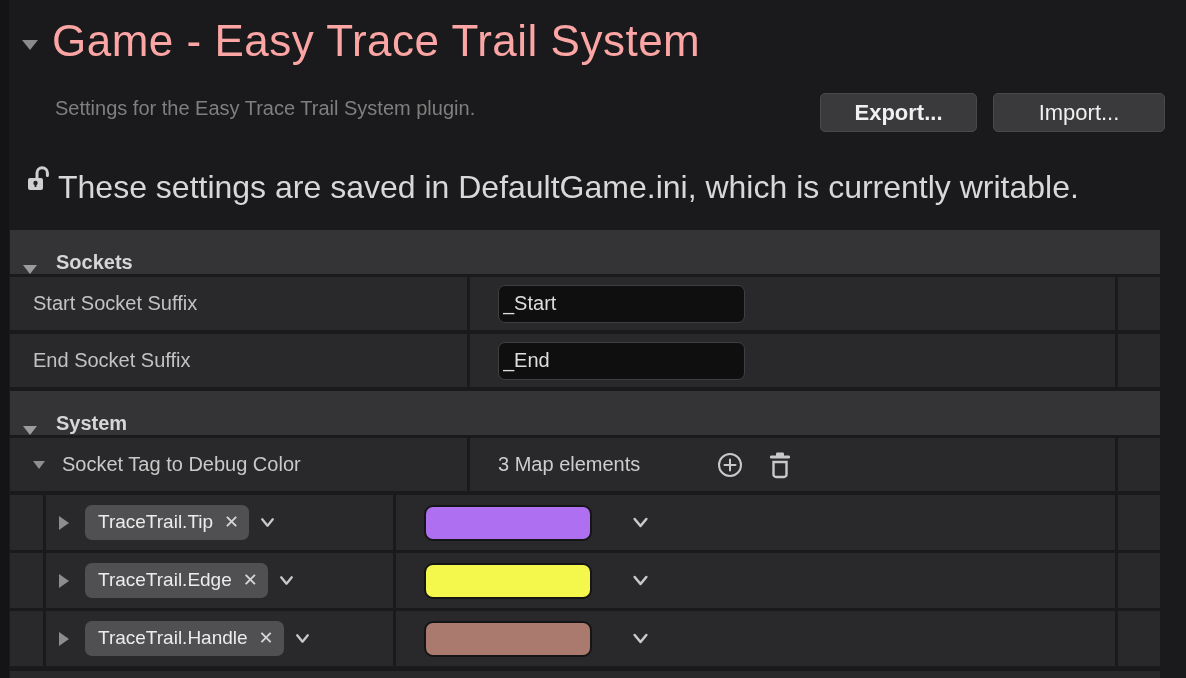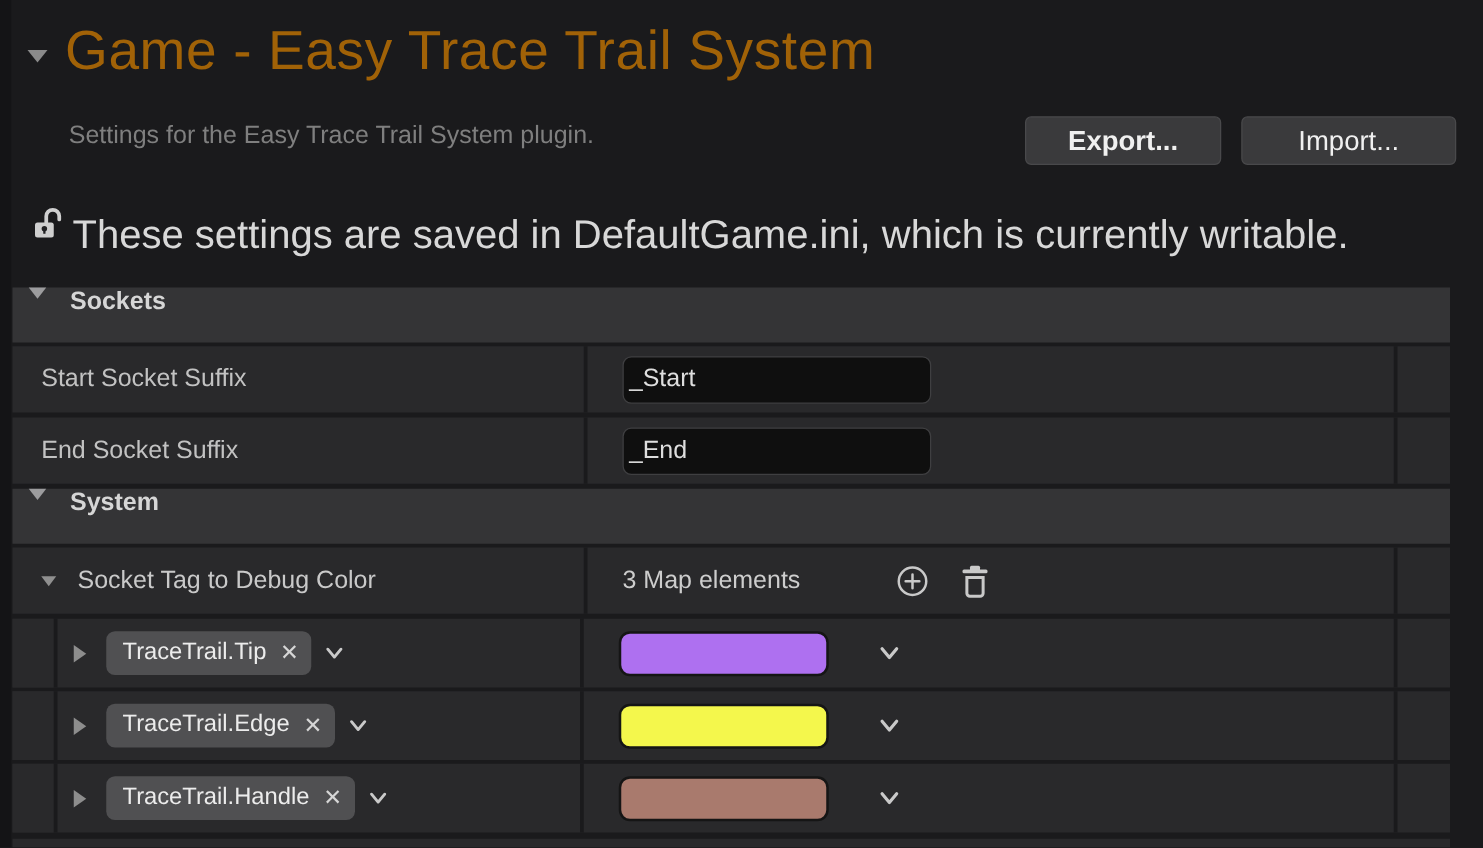--- a/index.html
+++ b/index.html
@@ -12,21 +12,21 @@
   .left-strip{position:absolute;left:0;top:0;width:9px;height:678px;background:#141416;}
 
   
   .collapse-tri{
     position:absolute;left:22px;top:40px;width:0;height:0;
     border-left:8px solid transparent;border-right:8px solid transparent;
     border-top:10px solid #8a8a8a;cursor:pointer;
   }
   .page-title{
     position:absolute;left:52px;top:16px;margin:0;
-    font-size:44px;font-weight:400;color:#a16207;letter-spacing:0.5px;
+    font-size:44px;font-weight:400;color:#fca5a5;letter-spacing:0.5px;
   }
   .page-subtitle{
     position:absolute;left:55px;top:97px;margin:0;
     font-size:20px;color:#7f7f7f;
   }
   .hdr-btn{
     position:absolute;top:93px;height:39px;
     background:#3a3a3c;border:1px solid #49494b;border-radius:5px;
     color:#f0f0f0;font-size:22px;font-family:inherit;
     display:flex;align-items:center;justify-content:center;
@@ -36,21 +36,21 @@
   .btn-import{left:993px;width:172px;}
   .unlock-icon{position:absolute;left:25px;top:165px;width:30px;height:30px;}
   .notice-text{
     position:absolute;left:58px;top:169px;
     font-size:32px;color:#d8d8d8;
   }
 
   
   .table{position:absolute;left:10px;top:230px;width:1150px;}
   .section-header{
-    height:44px;background:#343436;display:flex;align-items:flex-start;
+    height:44px;background:#343436;display:flex;align-items:flex-end;
     margin-bottom:3px;cursor:pointer;
   }
   .tri-down{
     width:0;height:0;
     border-left:7px solid transparent;border-right:7px solid transparent;
     border-top:9px solid #9c9c9e;
   }
   .section-header .tri-down{margin-left:13px;}
   .section-label{margin-left:19px;font-size:20px;font-weight:bold;color:#d6d6d6;}
 
@@ -75,21 +75,21 @@
   }
 
   .map-summary{font-size:20px;color:#cdcdcd;}
   .icon-btn{background:none;border:none;padding:0;cursor:pointer;display:flex;align-items:center;}
   .add-btn{margin-left:76px;}
   .del-btn{margin-left:23px;}
 
   .map-row{height:55px;background:#29292b;display:flex;margin-bottom:3px;}
   .indent-cell{width:33px;background:#29292b;}
   .map-main{
-    width:421px;box-sizing:border-box;border-left:3px solid #1a1a1c;
+    width:350px;box-sizing:border-box;border-left:3px solid #1a1a1c;
     display:flex;align-items:center;padding-left:13px;
   }
   .expander{
     width:0;height:0;
     border-top:7px solid transparent;border-bottom:7px solid transparent;
     border-left:10px solid #8d8d8d;cursor:pointer;
   }
   .tag-chip{
     margin-left:16px;display:inline-flex;align-items:center;
     background:#505052;border-radius:7px;padding:6px 10px 7px 13px;

